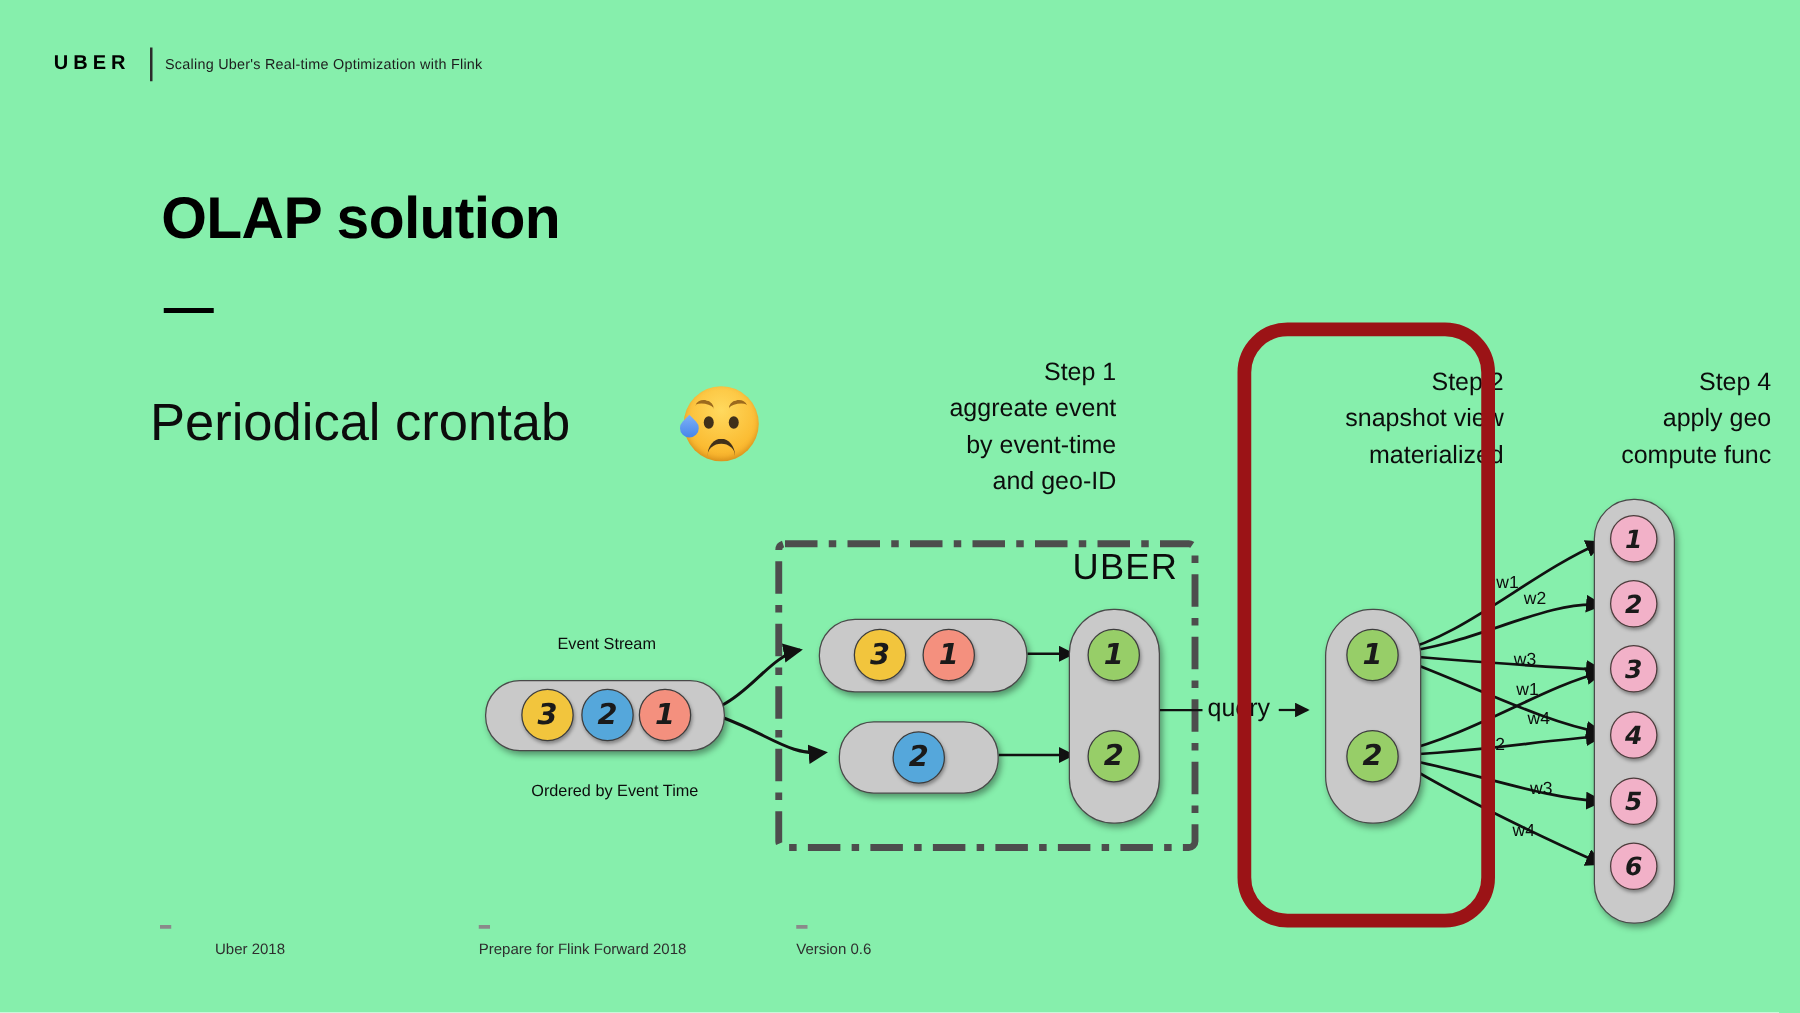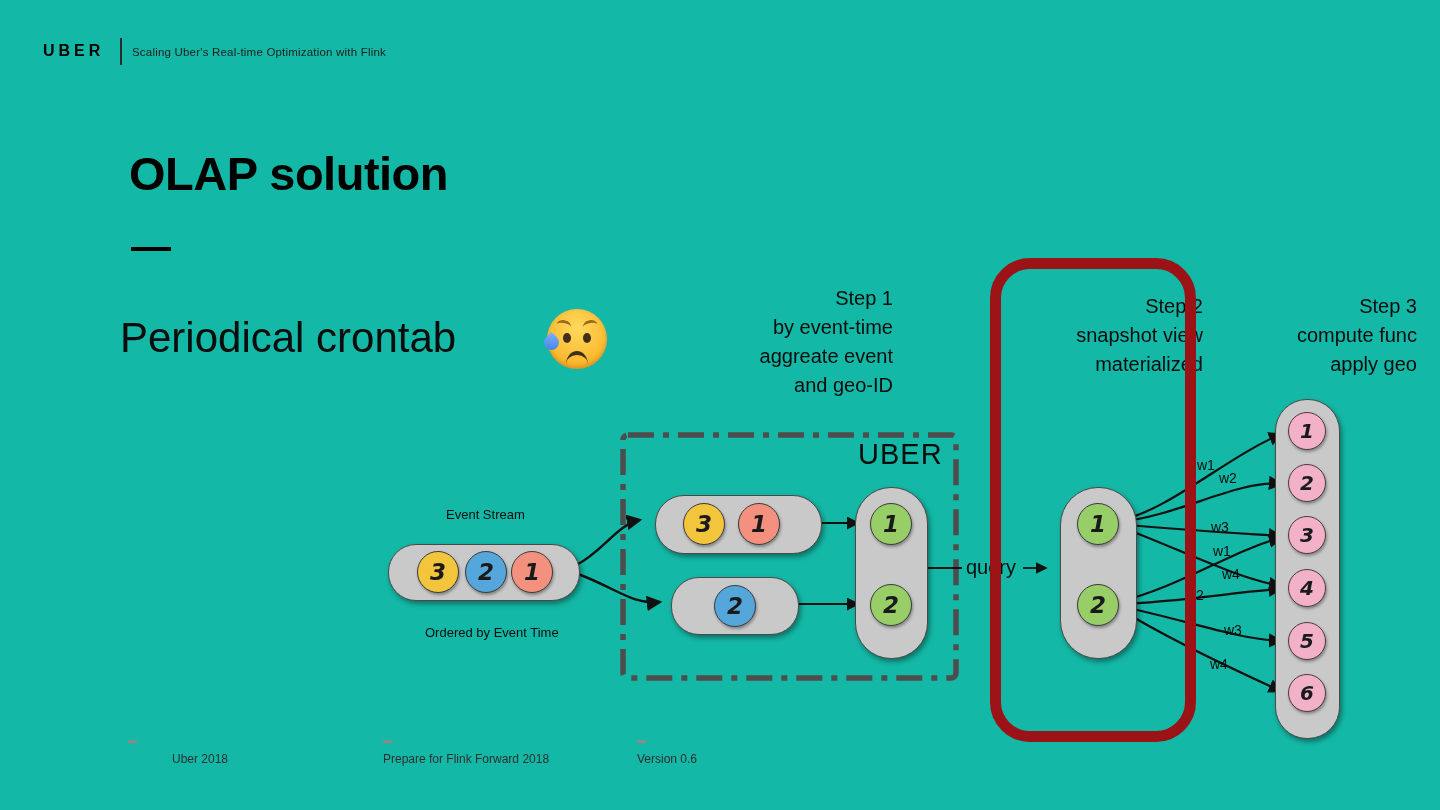--- a/index.html
+++ b/index.html
@@ -1,18 +1,18 @@
 <!DOCTYPE html>
 <html><head>
 <meta charset="utf-8">
 <style>
   html,body{margin:0;padding:0;background:#fff;width:1440px;height:810px;overflow:hidden;
     font-family:"Liberation Sans",sans-serif;color:#111;}
   .abs{position:absolute;}
-  .slide{position:relative;width:1440px;height:810px;background:#14b8a6;}
+  .slide{position:relative;width:1440px;height:810px;background:#86efac;}
 
   
   .logo{left:43px;top:42px;font-size:16px;font-weight:700;letter-spacing:4px;color:#000;}
   .hdr-divider{left:120px;top:38px;width:2px;height:27px;background:#2b2b2b;}
   .hdr-sub{left:132px;top:46px;font-size:11.5px;color:#1d1d1d;letter-spacing:.2px;}
 
   
   .title{left:129px;top:146px;font-size:47px;font-weight:800;letter-spacing:-.5px;color:#000;}
   .title-dash{left:131px;top:224px;font-size:40px;font-weight:800;color:#000;}
   .subheading{left:120px;top:314px;font-size:42px;font-weight:400;color:#0c0c0c;}
@@ -81,33 +81,33 @@
     <span class="brow-l"></span>
     <span class="brow-r"></span>
     <span class="eye-l"></span>
     <span class="eye-r"></span>
     <span class="mouth"></span>
     <span class="tear"></span>
   </div>
 
   <div class="abs step-label step1">
     <div>Step 1</div>
+    <div>aggreate event</div>
     <div>by event-time</div>
-    <div>aggreate event</div>
     <div>and geo-ID</div>
   </div>
   <div class="abs step-label step2">
     <div>Step 2</div>
     <div>snapshot view</div>
     <div>materialized</div>
   </div>
   <div class="abs step-label step3">
-    <div>Step 3</div>
+    <div>Step 4</div>
+    <div>apply geo</div>
     <div>compute func</div>
-    <div>apply geo</div>
   </div>
 
   <svg class="abs wires" width="1440" height="810" viewBox="0 0 1440 810">
     <defs>
       <marker id="ah" viewBox="0 0 10 10" refX="8.5" refY="5" markerWidth="6.5" markerHeight="6.5" orient="auto-start-reverse">
         <path d="M0,0 L10,5 L0,10 z" fill="#111"></path>
       </marker>
     </defs>
     <rect x="623" y="435" width="333" height="243" rx="5" fill="none" stroke="#4d4d4d" stroke-width="5.5" stroke-dasharray="26 9 6 9"></rect>
     <g stroke="#111" stroke-width="2.4" fill="none">

